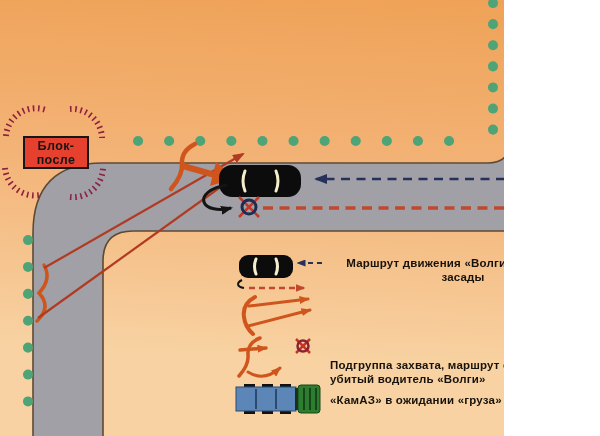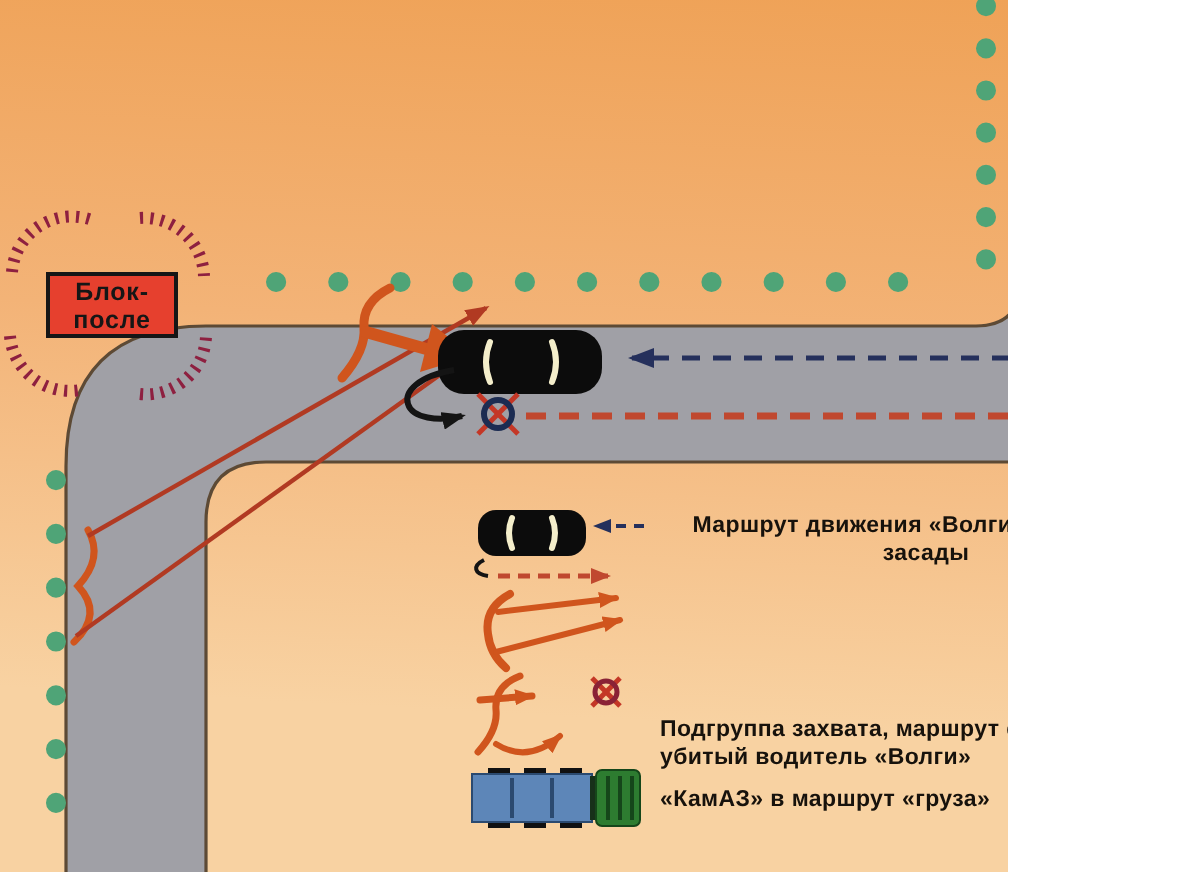--- a/index.html
+++ b/index.html
@@ -189,16 +189,16 @@
       <rect class="wheel" x="46" y="2" width="11" height="5"></rect>
       <rect class="wheel" x="10" y="27" width="11" height="5"></rect>
       <rect class="wheel" x="28" y="27" width="11" height="5"></rect>
       <rect class="wheel" x="46" y="27" width="11" height="5"></rect>
       <rect class="bodyb" x="2" y="5" width="60" height="24"></rect>
       <path class="bodyline" d="M 22 7 L 22 27 M 42 7 L 42 27"></path>
       <rect x="61" y="6" width="3" height="22" fill="#17301a"></rect>
       <rect class="cab" x="64" y="3" width="22" height="28" rx="3"></rect>
       <path class="cabline" d="M 70 6 L 70 28 M 76 6 L 76 28 M 82 6 L 82 28"></path>
     </svg>
-    <div class="ltext t4">«КамАЗ» в маршрут «груза»</div>
+    <div class="ltext t4">«КамАЗ» в ожидании «груза»</div>
 
   </div>
 </div>
 
 </body></html>

